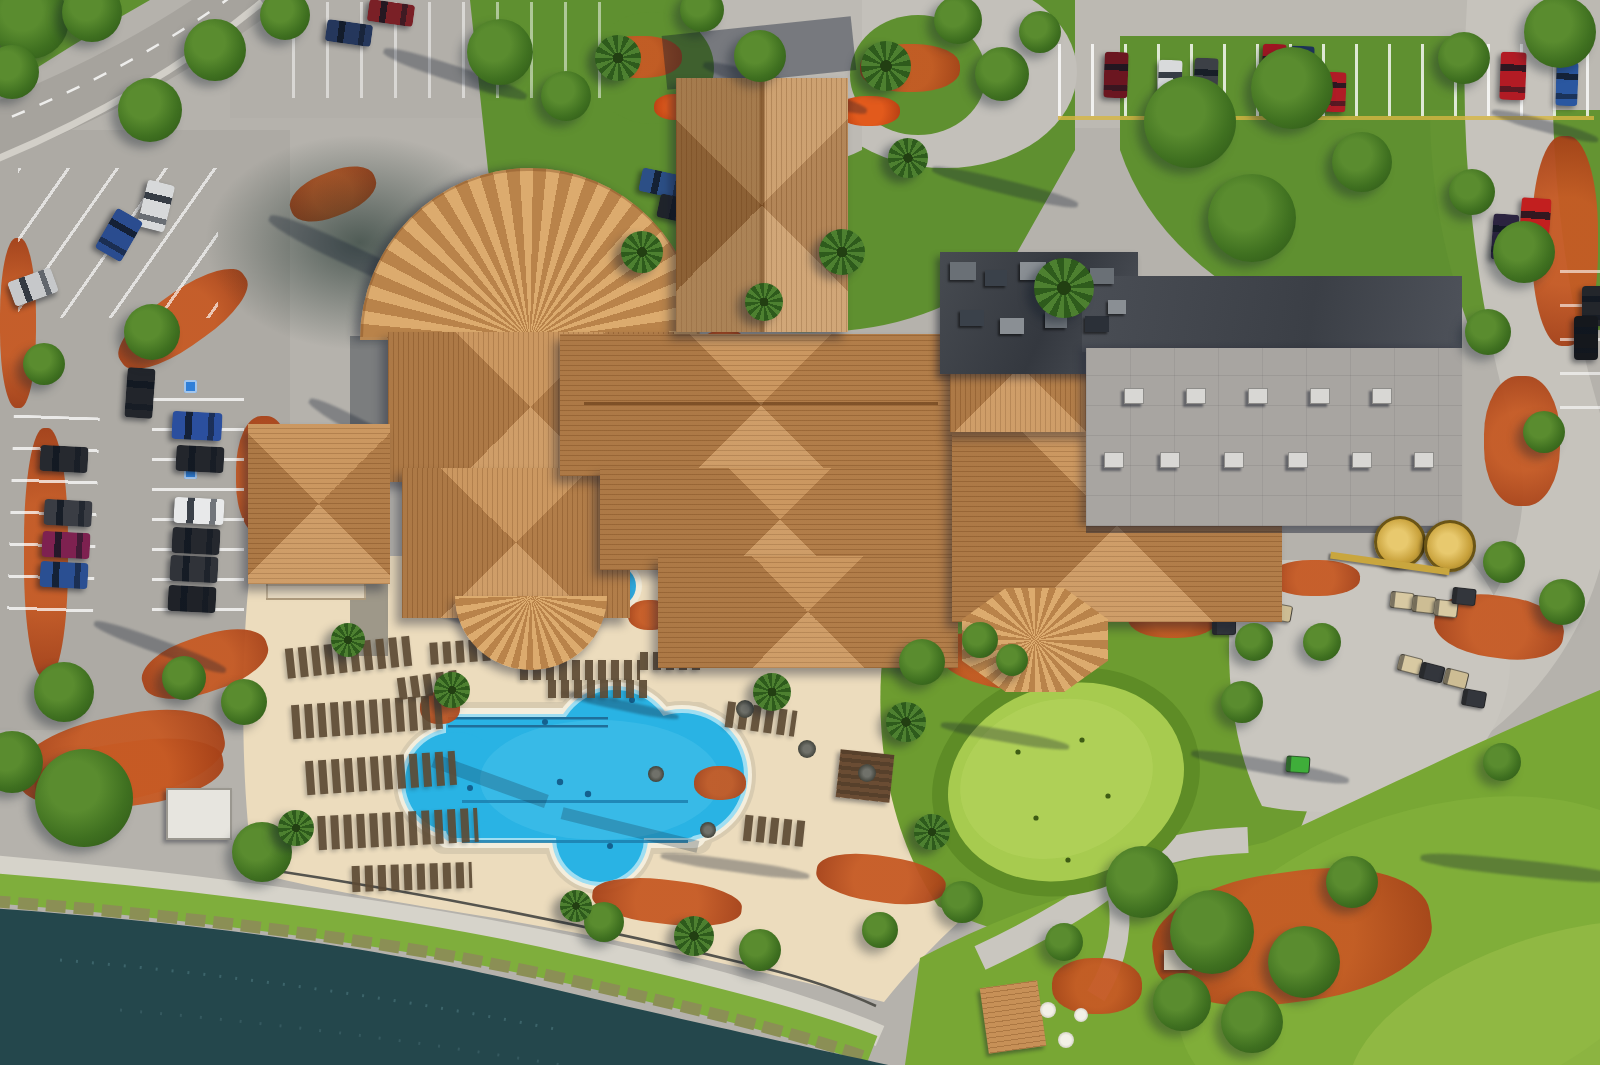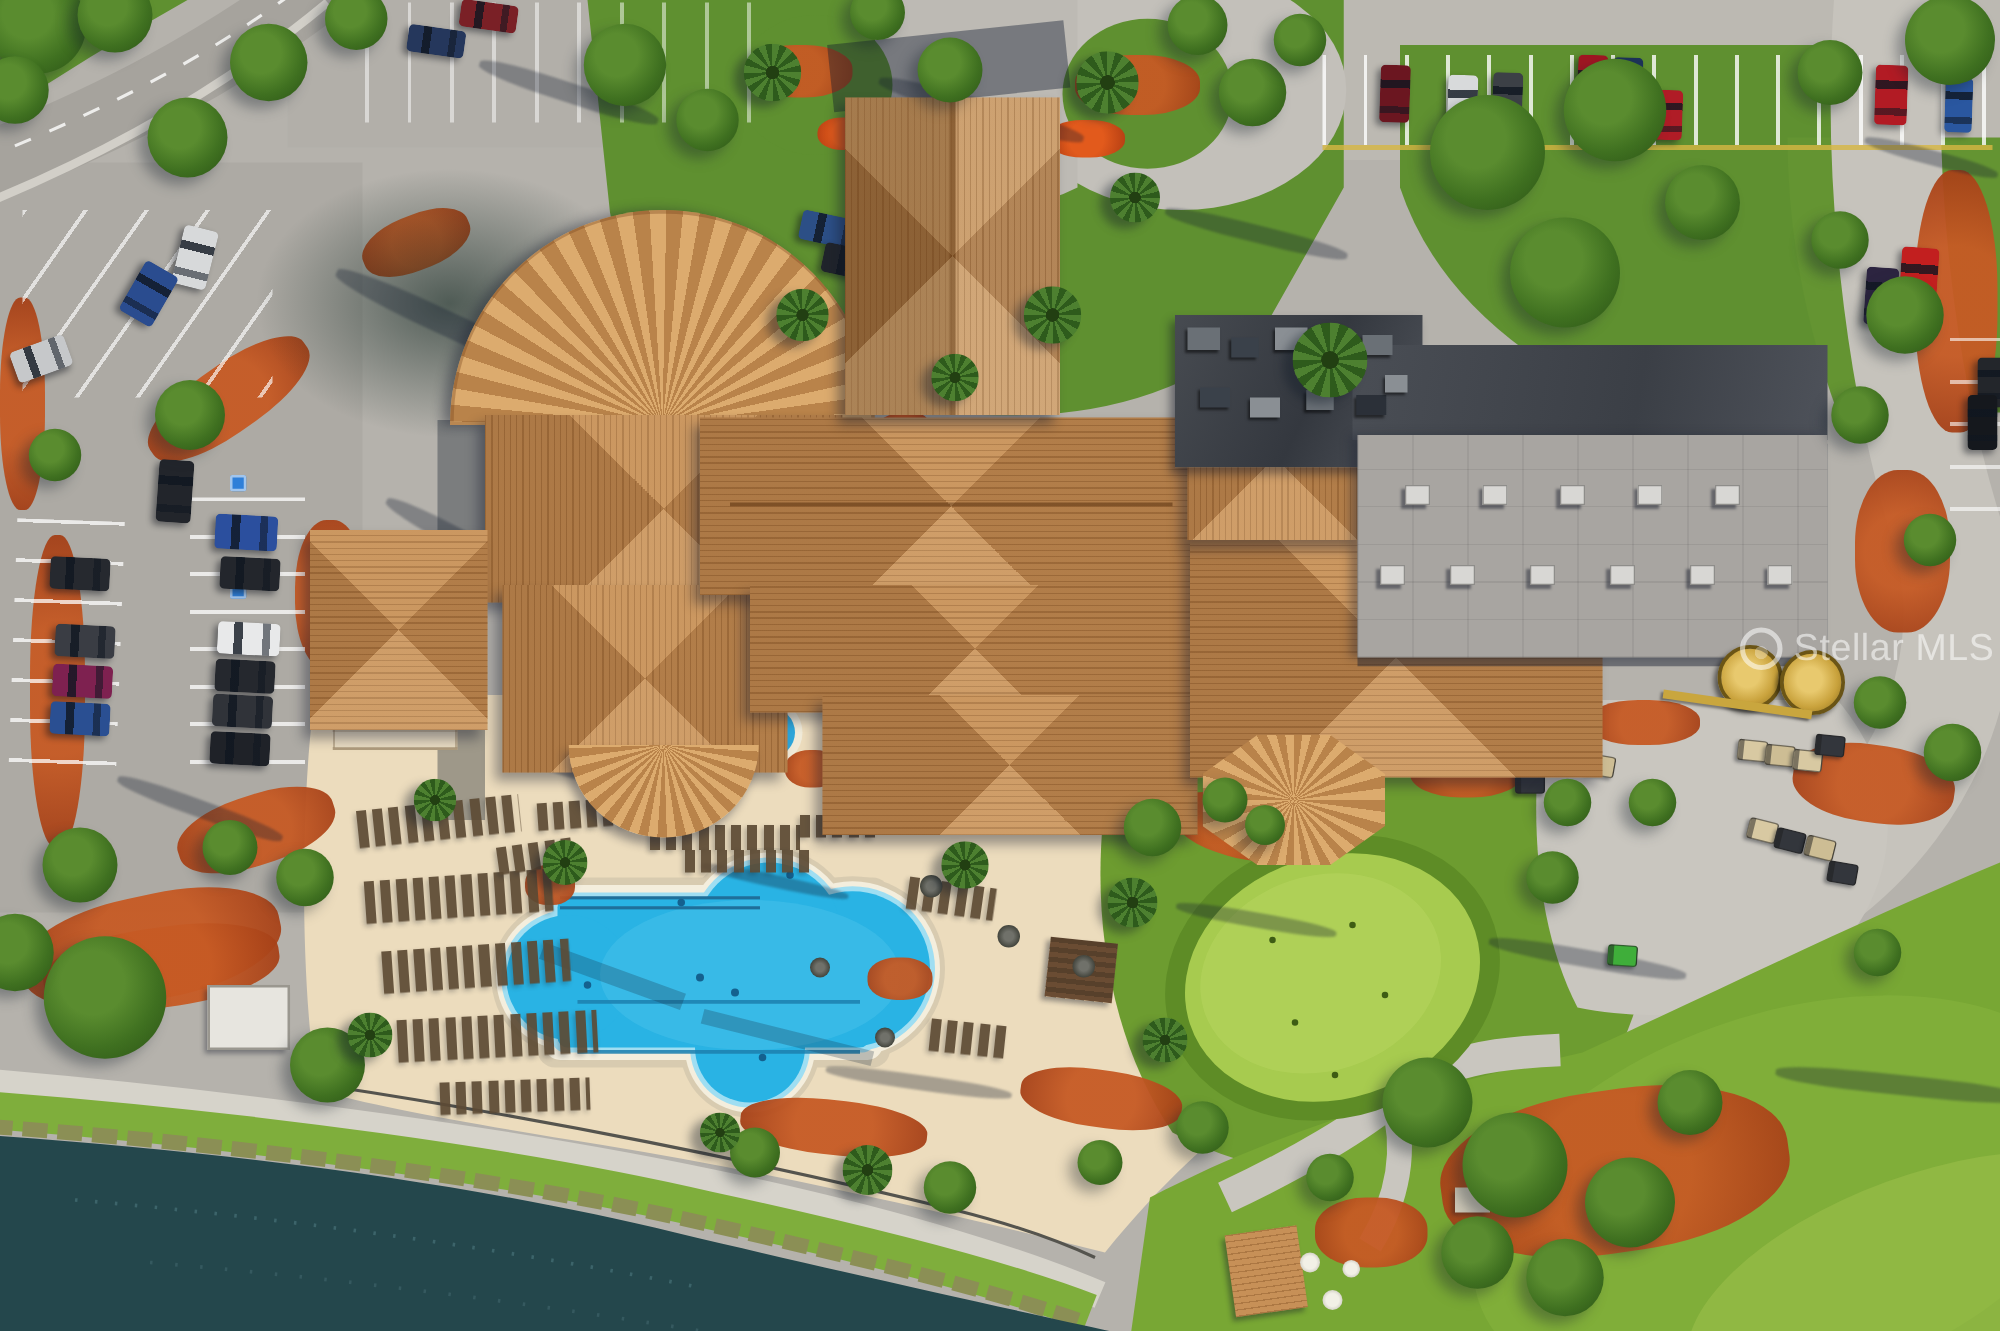--- a/index.html
+++ b/index.html
@@ -430,17 +430,13 @@
       <div class="palm" style="left: 434px; top: 672px; width: 36px; height: 36px;"></div>
       <div class="palm" style="left: 753px; top: 673px; width: 38px; height: 38px;"></div>
       <div class="palm" style="left: 886px; top: 702px; width: 40px; height: 40px;"></div>
       <div class="palm" style="left: 914px; top: 814px; width: 36px; height: 36px;"></div>
       <div class="palm" style="left: 674px; top: 916px; width: 40px; height: 40px;"></div>
       <div class="palm" style="left: 560px; top: 890px; width: 32px; height: 32px;"></div>
       <div class="palm" style="left: 331px; top: 623px; width: 34px; height: 34px;"></div>
       <div class="palm" style="left: 278px; top: 810px; width: 36px; height: 36px;"></div>
     </div>
 
-  <div id="watermark">
-    <span id="wm-ring"></span>
-    <span id="wm-text">Stellar MLS</span>
-  </div>
 </div>
 
 </body></html>

